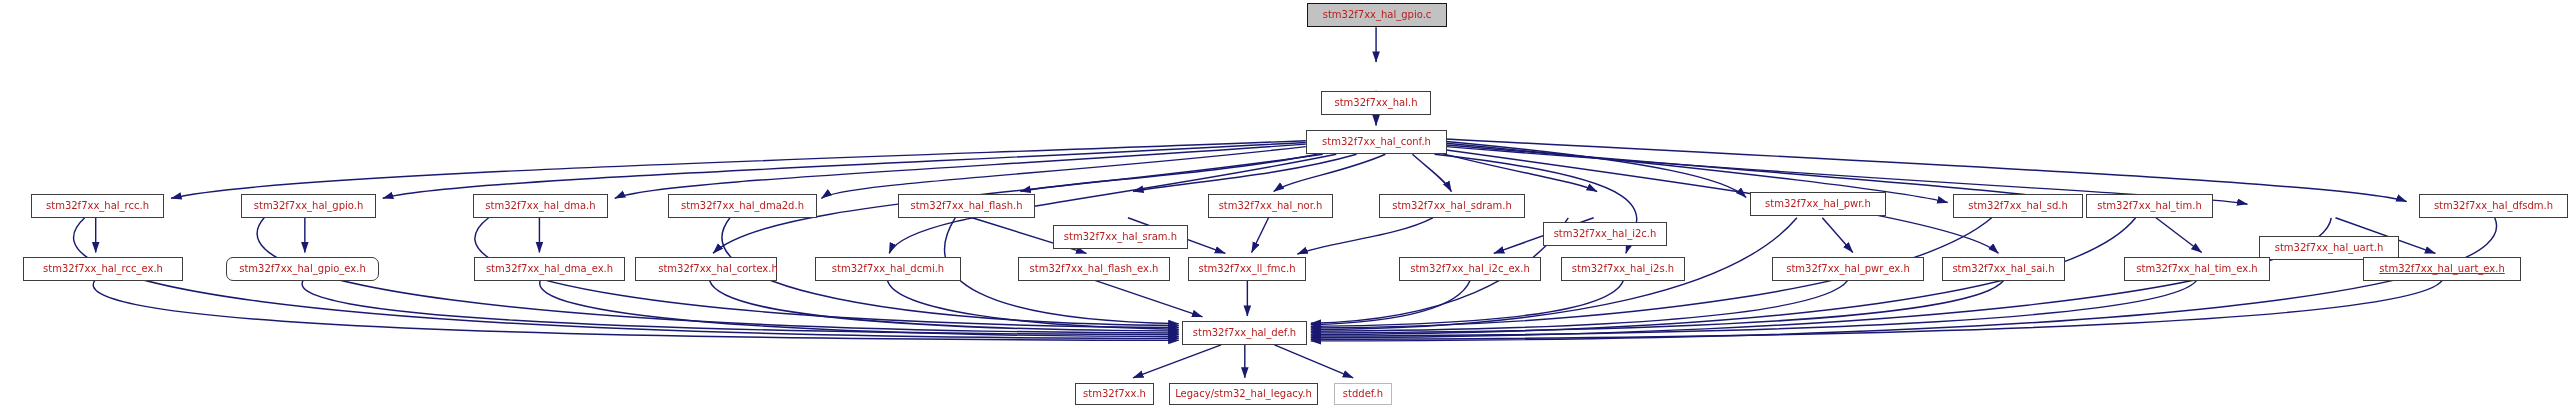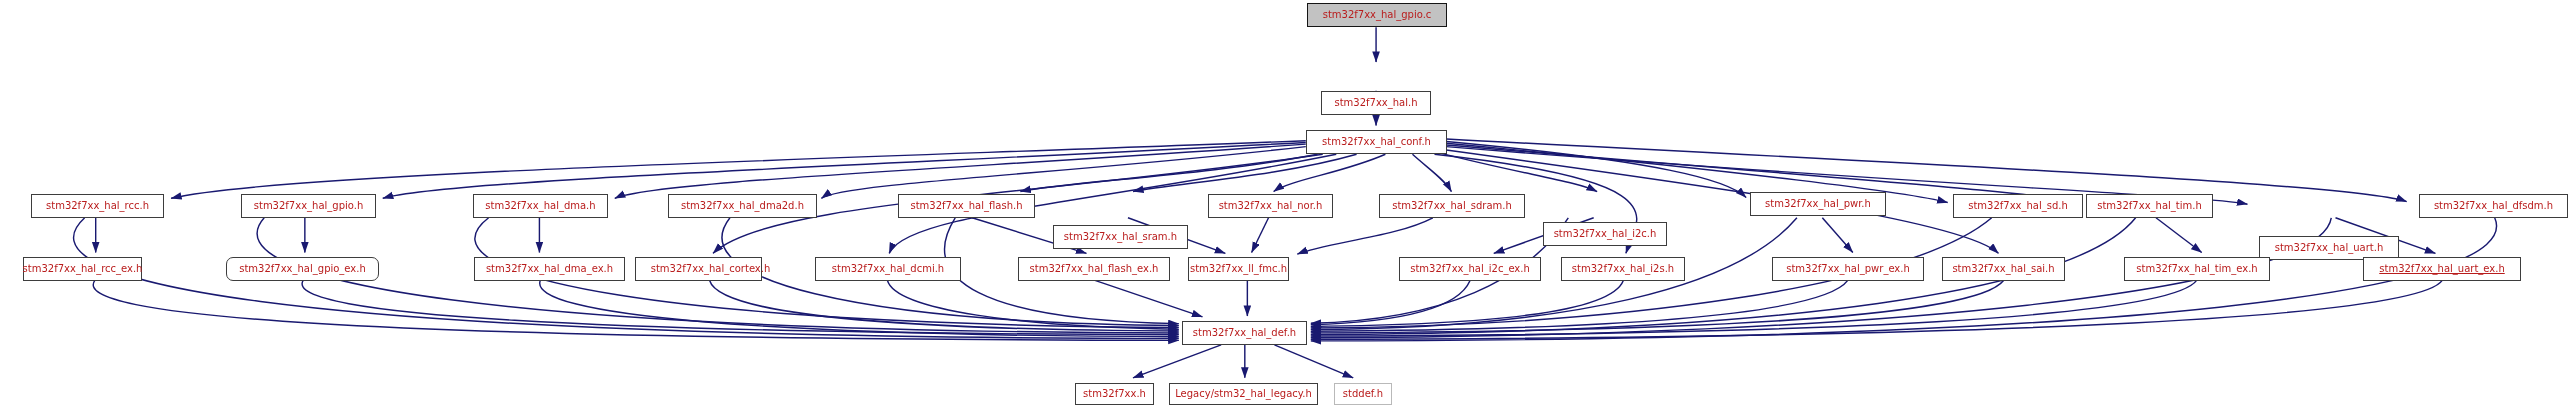--- a/index.html
+++ b/index.html
@@ -113,27 +113,27 @@
   <div class="node" style="left:1053px;top:177px;width:135px;margin-top:48px;">stm32f7xx_hal_sram.h</div>
   <div class="node" style="left:1208px;top:194px;width:125px;">stm32f7xx_hal_nor.h</div>
   <div class="node" style="left:1379px;top:194px;width:146px;">stm32f7xx_hal_sdram.h</div>
   <div class="node" style="left:1543px;top:194px;width:124px;margin-top:28px;">stm32f7xx_hal_i2c.h</div>
   <div class="node" style="left:1750px;top:192px;width:136px;">stm32f7xx_hal_pwr.h</div>
   <div class="node" style="left:1953px;top:194px;width:130px;">stm32f7xx_hal_sd.h</div>
   <div class="node" style="left:2086px;top:194px;width:127px;">stm32f7xx_hal_tim.h</div>
   <div class="node" style="left:2259px;top:212px;width:140px;margin-top:24px;">stm32f7xx_hal_uart.h</div>
   <div class="node" style="left:2419px;top:194px;width:149px;">stm32f7xx_hal_dfsdm.h</div>
 
-  <div class="node" style="left:23px;top:257px;width:119px;">stm32f7xx_hal_rcc_ex.h</div>
+  <div class="node" style="left:23px;top:257px;width:160px;">stm32f7xx_hal_rcc_ex.h</div>
   <div class="node" style="left:226px;top:257px;width:153px;border-radius:7px;">stm32f7xx_hal_gpio_ex.h</div>
   <div class="node" style="left:464px;top:257px;width:151px;margin-left:10px;">stm32f7xx_hal_dma_ex.h</div>
-  <div class="node" style="left:635px;top:257px;width:127px;padding-left:24px;">stm32f7xx_hal_cortex.h</div>
+  <div class="node" style="left:635px;top:257px;width:142px;padding-left:24px;">stm32f7xx_hal_cortex.h</div>
   <div class="node" style="left:815px;top:257px;width:146px;">stm32f7xx_hal_dcmi.h</div>
   <div class="node" style="left:1018px;top:257px;width:152px;">stm32f7xx_hal_flash_ex.h</div>
-  <div class="node" style="left:1188px;top:257px;width:101px;">stm32f7xx_ll_fmc.h</div>
+  <div class="node" style="left:1188px;top:257px;width:118px;">stm32f7xx_ll_fmc.h</div>
   <div class="node" style="left:1399px;top:257px;width:142px;">stm32f7xx_hal_i2c_ex.h</div>
   <div class="node" style="left:1561px;top:257px;width:124px;">stm32f7xx_hal_i2s.h</div>
   <div class="node" style="left:1772px;top:257px;width:152px;">stm32f7xx_hal_pwr_ex.h</div>
   <div class="node" style="left:1942px;top:257px;width:123px;">stm32f7xx_hal_sai.h</div>
   <div class="node" style="left:2124px;top:257px;width:146px;">stm32f7xx_hal_tim_ex.h</div>
   <div class="node" style="left:2363px;top:257px;width:158px;text-decoration:underline;">stm32f7xx_hal_uart_ex.h</div>
 
   <div class="node" style="left:1182px;top:321px;width:125px;">stm32f7xx_hal_def.h</div>
 
   <div class="node" style="left:1075px;top:383px;width:79px;height:22px;">stm32f7xx.h</div>

